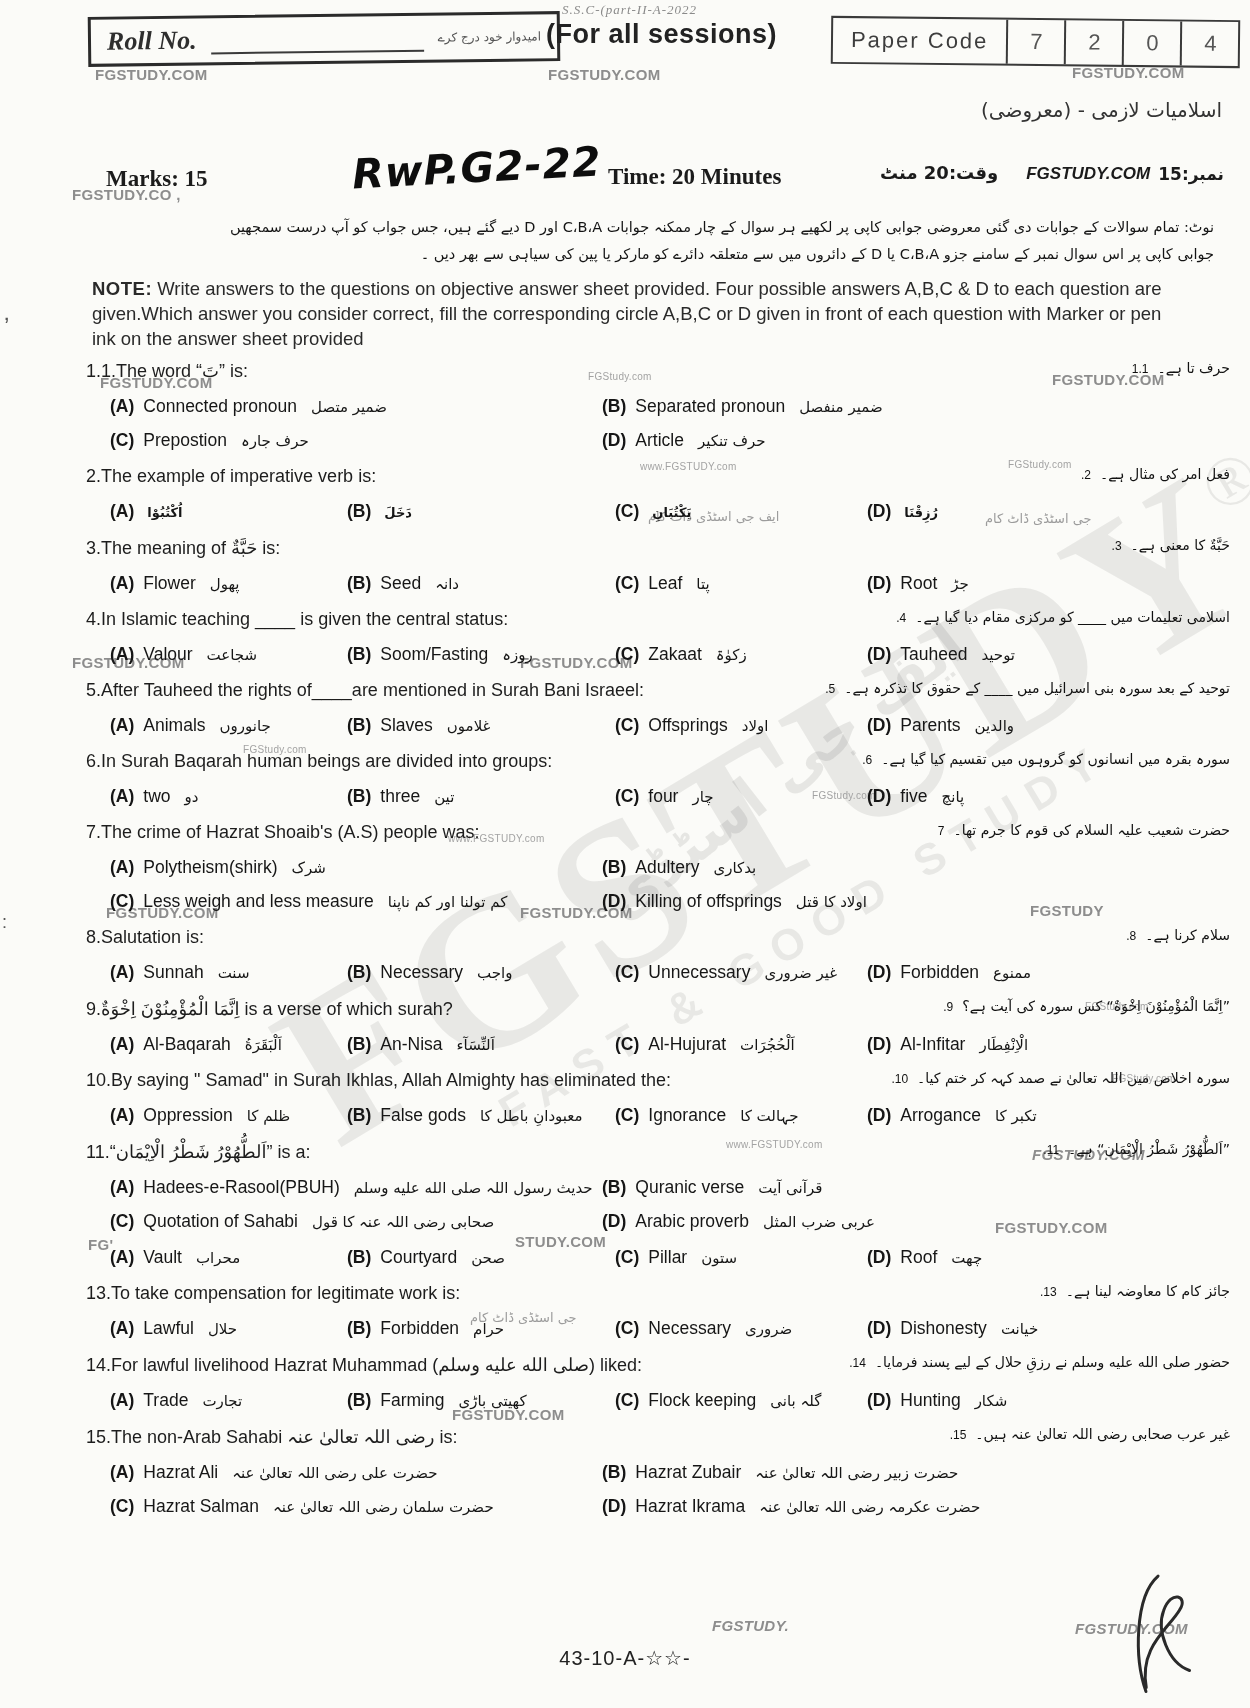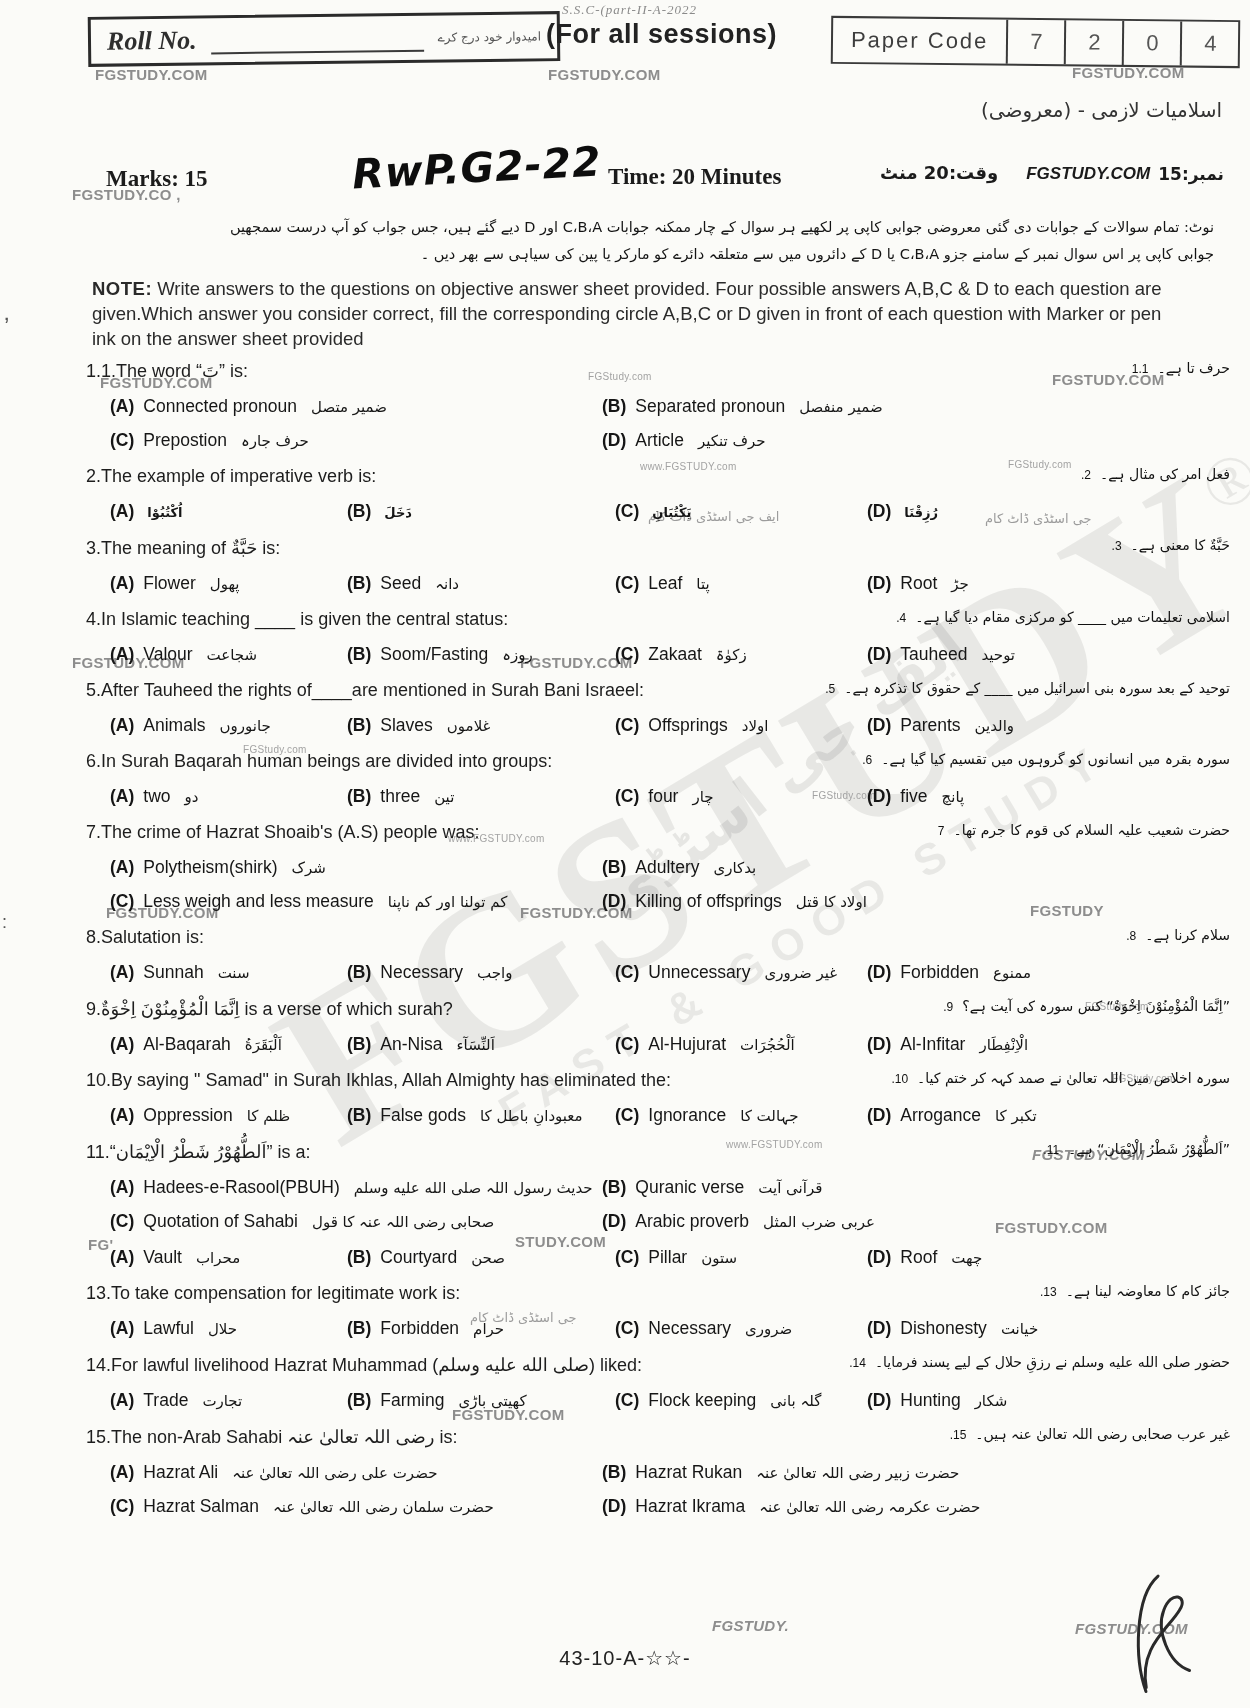--- a/index.html
+++ b/index.html
@@ -452,21 +452,21 @@
           <span class="q-no">15.</span>
           <span class="q-en">The non-Arab Sahabi رضی اللہ تعالیٰ عنہ is:</span>
         </div>
         <div class="q-ur">
           <span class="q-ur-no">.15</span>
           <span class="q-ur-t">غیر عرب صحابی رضی اللہ تعالیٰ عنہ ہیں۔</span>
         </div>
       </div>
       <div class="opts grid2">
           <div class="opt"><b class="opt-label">(A)</b><span class="opt-en">Hazrat Ali</span><span class="opt-ur" dir="rtl">حضرت علی رضی اللہ تعالیٰ عنہ</span></div>
-          <div class="opt"><b class="opt-label">(B)</b><span class="opt-en">Hazrat Rukan</span><span class="opt-ur" dir="rtl">حضرت زبیر رضی اللہ تعالیٰ عنہ</span></div>
+          <div class="opt"><b class="opt-label">(B)</b><span class="opt-en">Hazrat Zubair</span><span class="opt-ur" dir="rtl">حضرت زبیر رضی اللہ تعالیٰ عنہ</span></div>
           <div class="opt"><b class="opt-label">(C)</b><span class="opt-en">Hazrat Salman</span><span class="opt-ur" dir="rtl">حضرت سلمان رضی اللہ تعالیٰ عنہ</span></div>
           <div class="opt"><b class="opt-label">(D)</b><span class="opt-en">Hazrat Ikrama</span><span class="opt-ur" dir="rtl">حضرت عکرمہ رضی اللہ تعالیٰ عنہ</span></div>
         </div>
     </div>
   </div>
 
   <div class="footer-code">43-10-A-☆☆-</div>
   <svg class="sig" width="86" height="128" viewBox="0 0 86 128">
     <path d="M42 6 C 20 28, 24 90, 38 122 M38 118 C 28 78, 56 58, 66 38 C 74 24, 56 18, 50 40 C 44 60, 58 92, 80 98" stroke="#2a2a2a" stroke-width="3" fill="none" stroke-linecap="round"></path>
   </svg>

